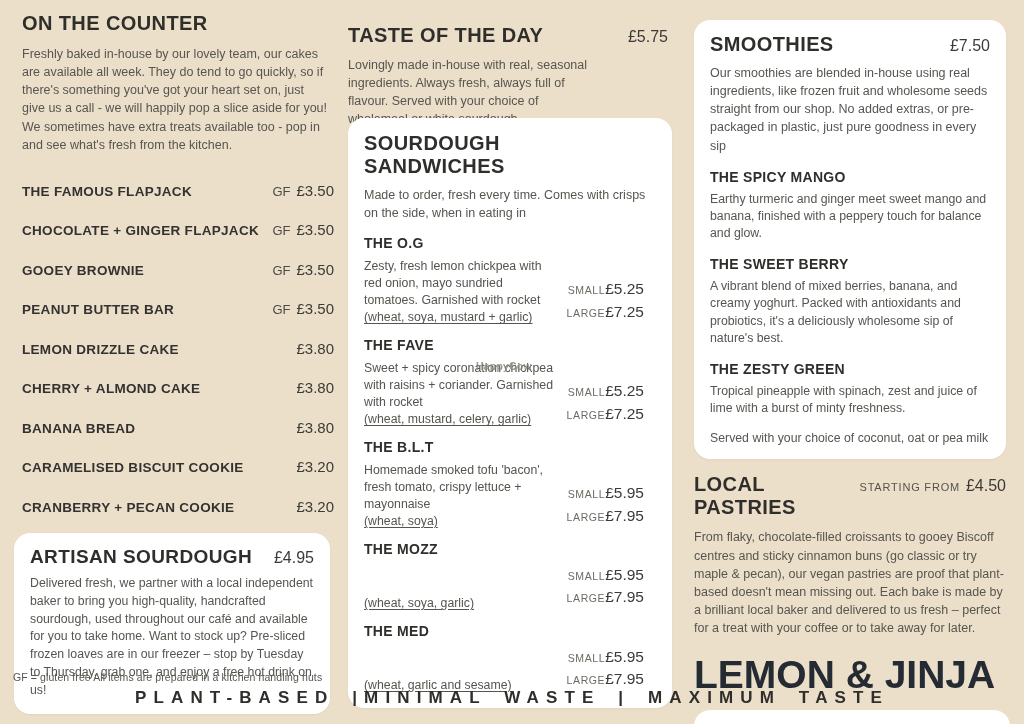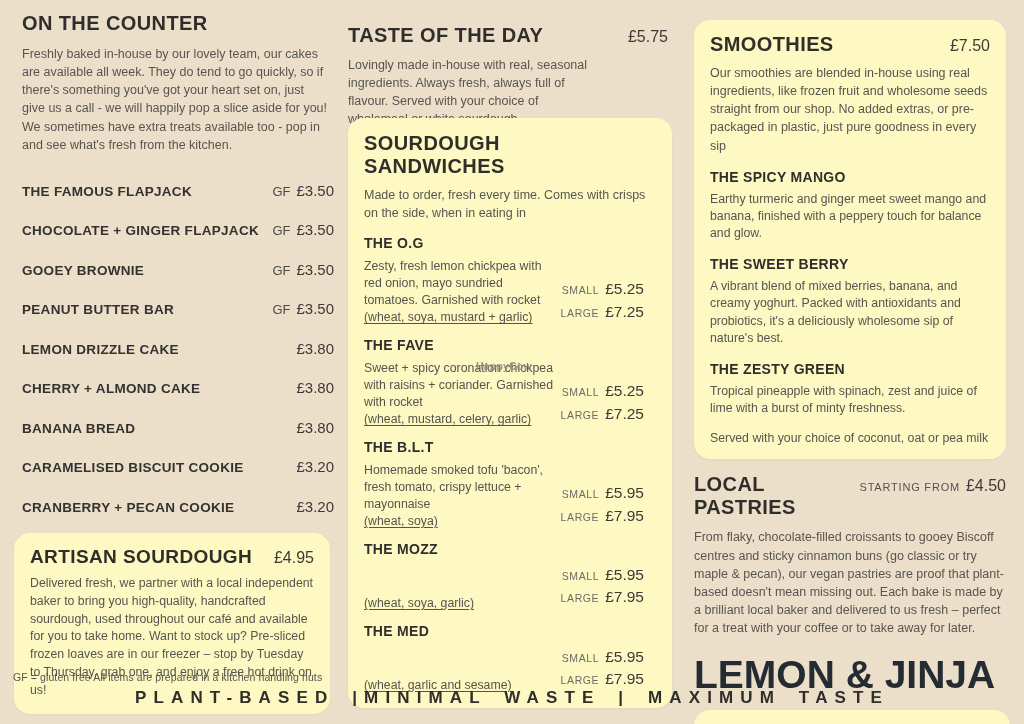--- a/index.html
+++ b/index.html
@@ -8,21 +8,21 @@
     font-family: "Liberation Sans", "DejaVu Sans", sans-serif;
     background: #ecdfca;
     color: #3b3a36;
     position: relative;
     overflow: hidden;
   }
   .page { position: absolute; inset: 0; }
 
   
   .card {
-    background: #fef9c3;
+    background: #ffffff;
     border-radius: 16px;
     box-shadow: 0 1px 2px rgba(120,100,70,0.08);
   }
   h2.section-title {
     font-size: 20px;
     font-weight: 700;
     letter-spacing: 0.4px;
     color: #2f2e2b;
   }
   .lead {
@@ -71,21 +71,21 @@
   .sand-item { margin-top: 13px; position: relative; }
   .sand-name { font-size: 14px; font-weight: 700; letter-spacing: 0.3px; color: #2f2e2b; margin-bottom: 7px; }
   .sand-cols { display: flex; align-items: flex-end; }
   .sand-text { width: 196px; }
   .sand-desc { font-size: 12.3px; line-height: 1.38; color: #56544e; }
   .sand-allergens {
     font-size: 12.3px; color: #56544e; text-decoration: underline;
     text-underline-offset: 2px; margin-top: 1px;
   }
   .price-block { margin-left: auto; text-align: right; padding-bottom: 1px; }
-  .price-line { display: flex; justify-content: flex-end; align-items: baseline; gap: 6px; line-height: 1.45; }
+  .price-line { display: flex; justify-content: flex-end; align-items: baseline; line-height: 1.45; }
   .size-label { font-size: 10.5px; letter-spacing: 0.6px; color: #6b6a64; }
   .size-price { font-size: 15.5px; color: #3b3a36; }
 
   .watermark {
     position: absolute; left: 128px; top: 242px;
     font-size: 10.5px; font-weight: 700; color: #8a867e;
     opacity: 0.85; letter-spacing: 0.2px;
   }
 
   

